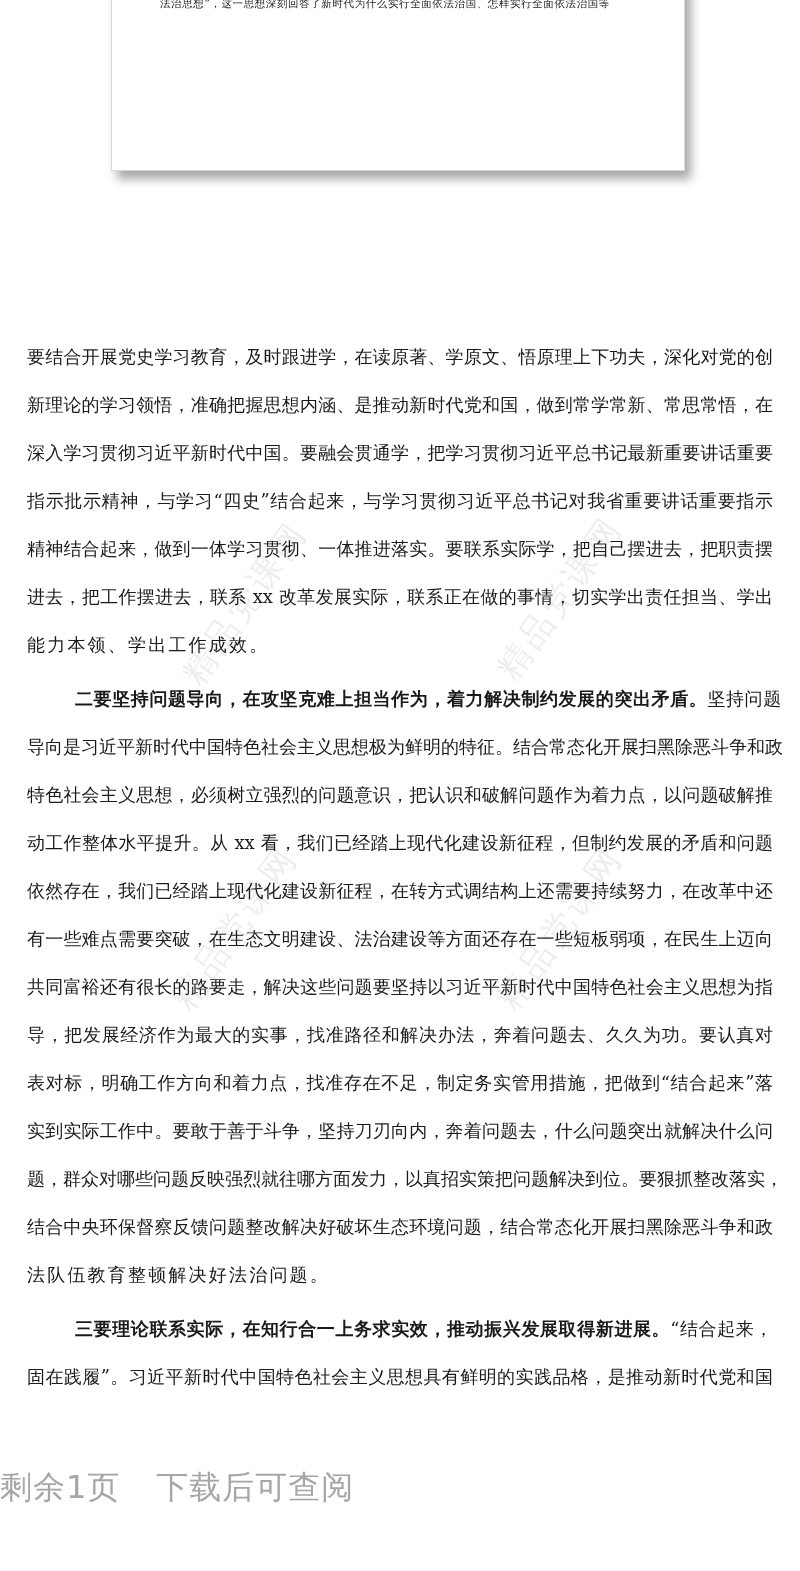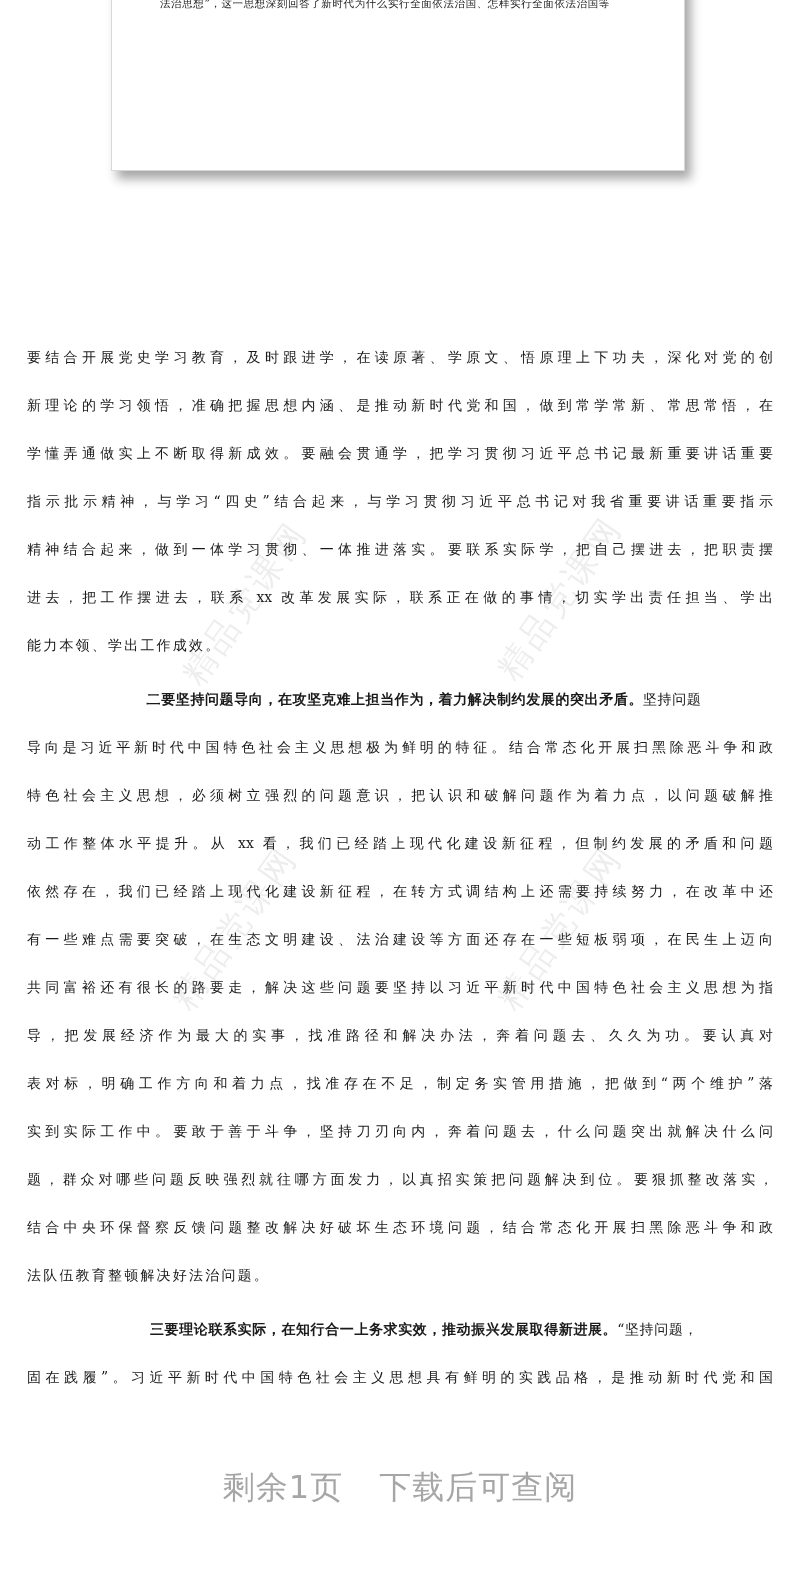--- a/index.html
+++ b/index.html
@@ -17,33 +17,33 @@
   .prev-card .line {
     position: absolute; left: 48px; width: 500px;
     font-size: 10.5px; letter-spacing: 0.6px; color: #222; white-space: nowrap;
   }
   .prev-card .l1 { top: 16px; }
   .prev-card .l2 { top: 48px; }
 
   .content { position: absolute; left: 27px; top: 337px; width: 748px; }
   .para-line {
     position: absolute; left: 0; height: 40px; line-height: 40px;
-    font-size: 14px; white-space: nowrap; letter-spacing: 2.2px;
+    font-size: 18px; white-space: nowrap; letter-spacing: 2.2px;
   }
   .para-line.justify { text-align: justify; text-align-last: justify; width: 746px; letter-spacing: 0; }
   .para-line.indent { left: 48px; width: 698px; text-align: center; }
   .bold { font-weight: bold; }
 
   .watermark {
     position: absolute; font-family: "DejaVu Sans", sans-serif;
     font-size: 34px; color: rgba(0,0,0,0.07); transform: rotate(-55deg);
     white-space: nowrap; pointer-events: none; letter-spacing: 4px;
   }
   .footer-note {
-    position: absolute; left: 0; top: 1466px; width: 800px; text-align: center;
+    position: absolute; left: 0; top: 1466px; width: 800px; 
     font-family: "DejaVu Sans", "Liberation Sans", sans-serif;
     font-size: 32px; color: #a6a6a6; letter-spacing: 1px;
   }
   .footer-note .gap { display: inline-block; width: 36px; }
 </style>
 </head>
 <body>
 
 <div class="prev-card">
   <div class="line l1">法治思想”，这一思想深刻回答了新时代为什么实行全面依法治国、怎样实行全面依法治国等</div>
@@ -51,43 +51,43 @@
 
 <div class="watermark" style="left:150px; top:580px;">精品党课网</div>
 <div class="watermark" style="left:465px; top:575px;">精品党课网</div>
 <div class="watermark" style="left:140px; top:905px;">精品党课网</div>
 <div class="watermark" style="left:465px; top:905px;">精品党课网</div>
 
 <div class="content">
 
   <div class="para-line justify" style="top:0px">要结合开展党史学习教育，及时跟进学，在读原著、学原文、悟原理上下功夫，深化对党的创</div>
   <div class="para-line justify" style="top:48px">新理论的学习领悟，准确把握思想内涵、是推动新时代党和国，做到常学常新、常思常悟，在</div>
-  <div class="para-line justify" style="top:96px">学懂弄通做实上不断取得新成效。要融会贯通学，把学习贯彻习近平总书记最新重要讲话重要</div>
+  <div class="para-line justify" style="top:96px">深入学习贯彻习近平新时代中国。要融会贯通学，把学习贯彻习近平总书记最新重要讲话重要</div>
   <div class="para-line justify" style="top:144px">指示批示精神，与学习“四史”结合起来，与学习贯彻习近平总书记对我省重要讲话重要指示</div>
   <div class="para-line justify" style="top:192px">精神结合起来，做到一体学习贯彻、一体推进落实。要联系实际学，把自己摆进去，把职责摆</div>
   <div class="para-line justify" style="top:240px">进去，把工作摆进去，联系 xx 改革发展实际，联系正在做的事情，切实学出责任担当、学出</div>
   <div class="para-line" style="top:288px">能力本领、学出工作成效。</div>
 
   <div class="para-line indent" style="top:342px; letter-spacing:0.6px;">
     <span class="bold">二要坚持问题导向，在攻坚克难上担当作为，着力解决制约发展的突出矛盾。</span><span>坚持问题</span>
   </div>
   <div class="para-line justify" style="top:390px">导向是习近平新时代中国特色社会主义思想极为鲜明的特征。结合常态化开展扫黑除恶斗争和政</div>
   <div class="para-line justify" style="top:438px">特色社会主义思想，必须树立强烈的问题意识，把认识和破解问题作为着力点，以问题破解推</div>
   <div class="para-line justify" style="top:486px">动工作整体水平提升。从 xx 看，我们已经踏上现代化建设新征程，但制约发展的矛盾和问题</div>
   <div class="para-line justify" style="top:534px">依然存在，我们已经踏上现代化建设新征程，在转方式调结构上还需要持续努力，在改革中还</div>
   <div class="para-line justify" style="top:582px">有一些难点需要突破，在生态文明建设、法治建设等方面还存在一些短板弱项，在民生上迈向</div>
   <div class="para-line justify" style="top:630px">共同富裕还有很长的路要走，解决这些问题要坚持以习近平新时代中国特色社会主义思想为指</div>
   <div class="para-line justify" style="top:678px">导，把发展经济作为最大的实事，找准路径和解决办法，奔着问题去、久久为功。要认真对</div>
-  <div class="para-line justify" style="top:726px">表对标，明确工作方向和着力点，找准存在不足，制定务实管用措施，把做到“两个维护”落</div>
+  <div class="para-line justify" style="top:726px">表对标，明确工作方向和着力点，找准存在不足，制定务实管用措施，把做到“结合起来”落</div>
   <div class="para-line justify" style="top:774px">实到实际工作中。要敢于善于斗争，坚持刀刃向内，奔着问题去，什么问题突出就解决什么问</div>
   <div class="para-line justify" style="top:822px">题，群众对哪些问题反映强烈就往哪方面发力，以真招实策把问题解决到位。要狠抓整改落实，</div>
   <div class="para-line justify" style="top:870px">结合中央环保督察反馈问题整改解决好破坏生态环境问题，结合常态化开展扫黑除恶斗争和政</div>
   <div class="para-line" style="top:918px">法队伍教育整顿解决好法治问题。</div>
 
   <div class="para-line indent" style="top:972px; letter-spacing:0.6px;">
-    <span class="bold">三要理论联系实际，在知行合一上务求实效，推动振兴发展取得新进展。</span><span>“坚持问题，</span>
+    <span class="bold">三要理论联系实际，在知行合一上务求实效，推动振兴发展取得新进展。</span><span>“结合起来，</span>
   </div>
   <div class="para-line justify" style="top:1020px">固在践履”。习近平新时代中国特色社会主义思想具有鲜明的实践品格，是推动新时代党和国</div>
 </div>
 
 <div class="footer-note">
   <span>剩余1页</span><span class="gap"></span><span>下载后可查阅</span>
 </div>
 
 </body></html>

